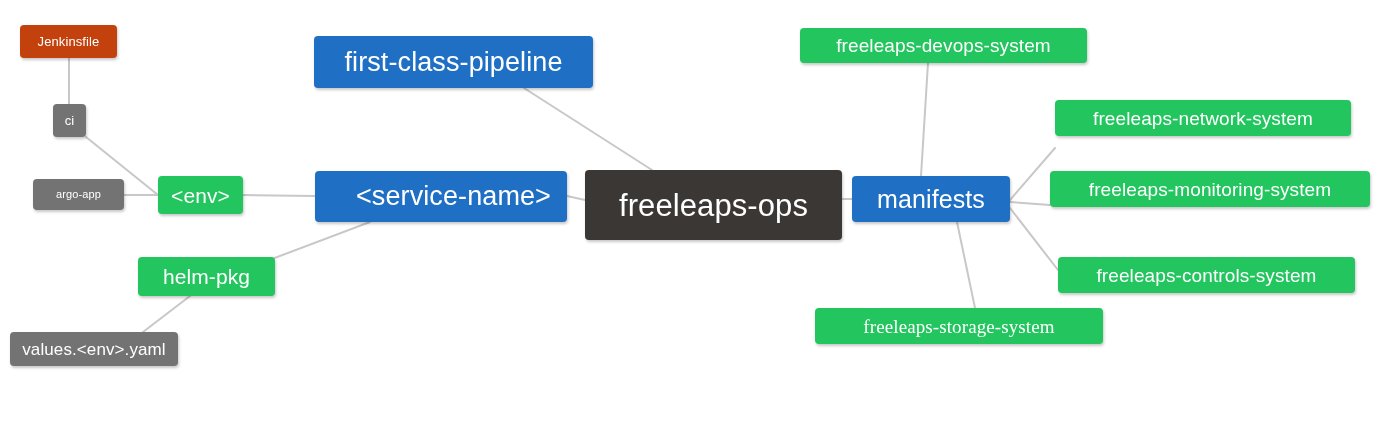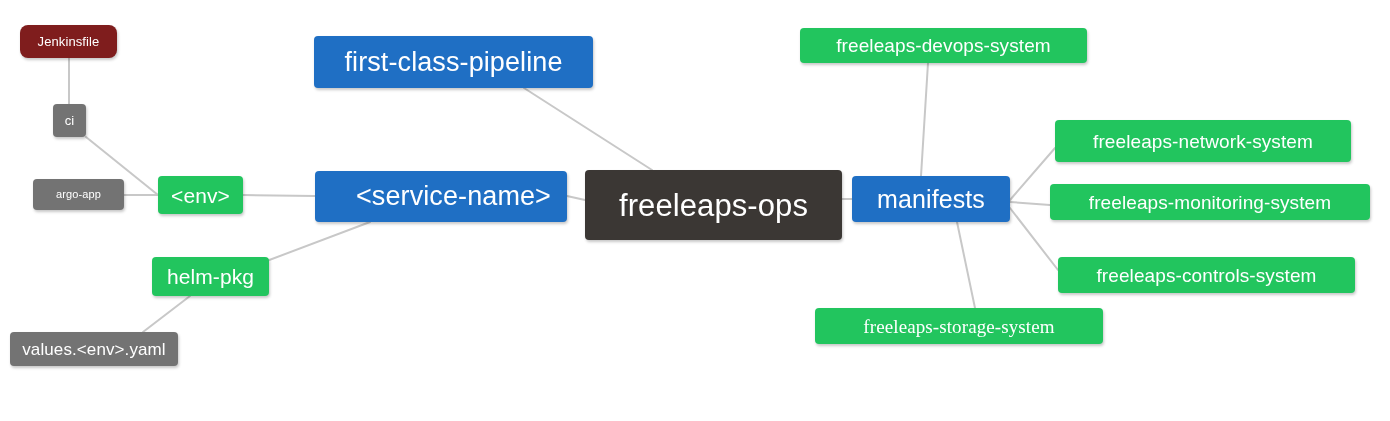--- a/index.html
+++ b/index.html
@@ -35,21 +35,21 @@
     justify-content: center;
     color: #ffffff;
     border-radius: 4px;
     white-space: nowrap;
     line-height: 1;
     letter-spacing: 0.1px;
     box-shadow: 1px 2px 3px rgba(0,0,0,0.22);
     text-rendering: optimizeLegibility;
   }
   
-  .c-orange  { background: #7f1d1d; border-radius: 8px; }
+  .c-orange  { background: #c2410c; }
   .c-red     { background: #737373; }
   .c-green   { background: #22C55E; }
   .c-blue    { background: #1F6FC4; }
   .c-dark    { background: #3B3734; }
 </style>
 </head>
 <body>
 
 <div id="canvas">
 
@@ -76,45 +76,45 @@
       </div>
       <div class="node c-red" style="left: 53px; top: 104px; width: 33px; height: 33px; font-size: 13px;">
         <span>ci</span>
       </div>
       <div class="node c-red" style="left: 33px; top: 179px; width: 91px; height: 31px; font-size: 11px;">
         <span>argo-app</span>
       </div>
       <div class="node c-green" style="left: 158px; top: 176px; width: 85px; height: 38px; font-size: 21px;">
         <span>&lt;env&gt;</span>
       </div>
-      <div class="node c-green" style="left: 152px; top: 257px; width: 117px; height: 39px; font-size: 21px;">
+      <div class="node c-green" style="left: 138px; top: 257px; width: 137px; height: 39px; font-size: 21px;">
         <span>helm-pkg</span>
       </div>
       <div class="node c-red" style="left: 10px; top: 332px; width: 168px; height: 34px; font-size: 17px;">
         <span>values.&lt;env&gt;.yaml</span>
       </div>
       <div class="node c-blue" style="left: 314px; top: 36px; width: 279px; height: 52px; font-size: 27px;">
         <span>first-class-pipeline</span>
       </div>
       <div class="node c-blue" style="left: 315px; top: 171px; width: 252px; height: 51px; font-size: 27px; padding-left: 25px;">
         <span>&lt;service-name&gt;</span>
       </div>
       <div class="node c-dark" style="left: 585px; top: 170px; width: 257px; height: 70px; font-size: 31px;">
         <span>freeleaps-ops</span>
       </div>
       <div class="node c-blue" style="left: 852px; top: 176px; width: 158px; height: 46px; font-size: 25px;">
         <span>manifests</span>
       </div>
       <div class="node c-green" style="left: 800px; top: 28px; width: 287px; height: 35px; font-size: 19px;">
         <span>freeleaps-devops-system</span>
       </div>
-      <div class="node c-green" style="left: 1055px; top: 120px; width: 296px; height: 42px; font-size: 19px; text-align: center;">
+      <div class="node c-green" style="left: 1055px; top: 100px; width: 296px; height: 36px; font-size: 19px; text-align: center;">
         <span>freeleaps-network-system</span>
       </div>
-      <div class="node c-green" style="left: 1050px; top: 184px; width: 320px; height: 36px; font-size: 19px;">
+      <div class="node c-green" style="left: 1050px; top: 171px; width: 320px; height: 36px; font-size: 19px;">
         <span>freeleaps-monitoring-system</span>
       </div>
       <div class="node c-green" style="left: 1058px; top: 257px; width: 297px; height: 36px; font-size: 19px;">
         <span>freeleaps-controls-system</span>
       </div>
       <div class="node c-green" style="left: 815px; top: 308px; width: 288px; height: 36px; font-size: 19px; font-family: Liberation Serif, serif;">
         <span>freeleaps-storage-system</span>
       </div>
     </div>
 

